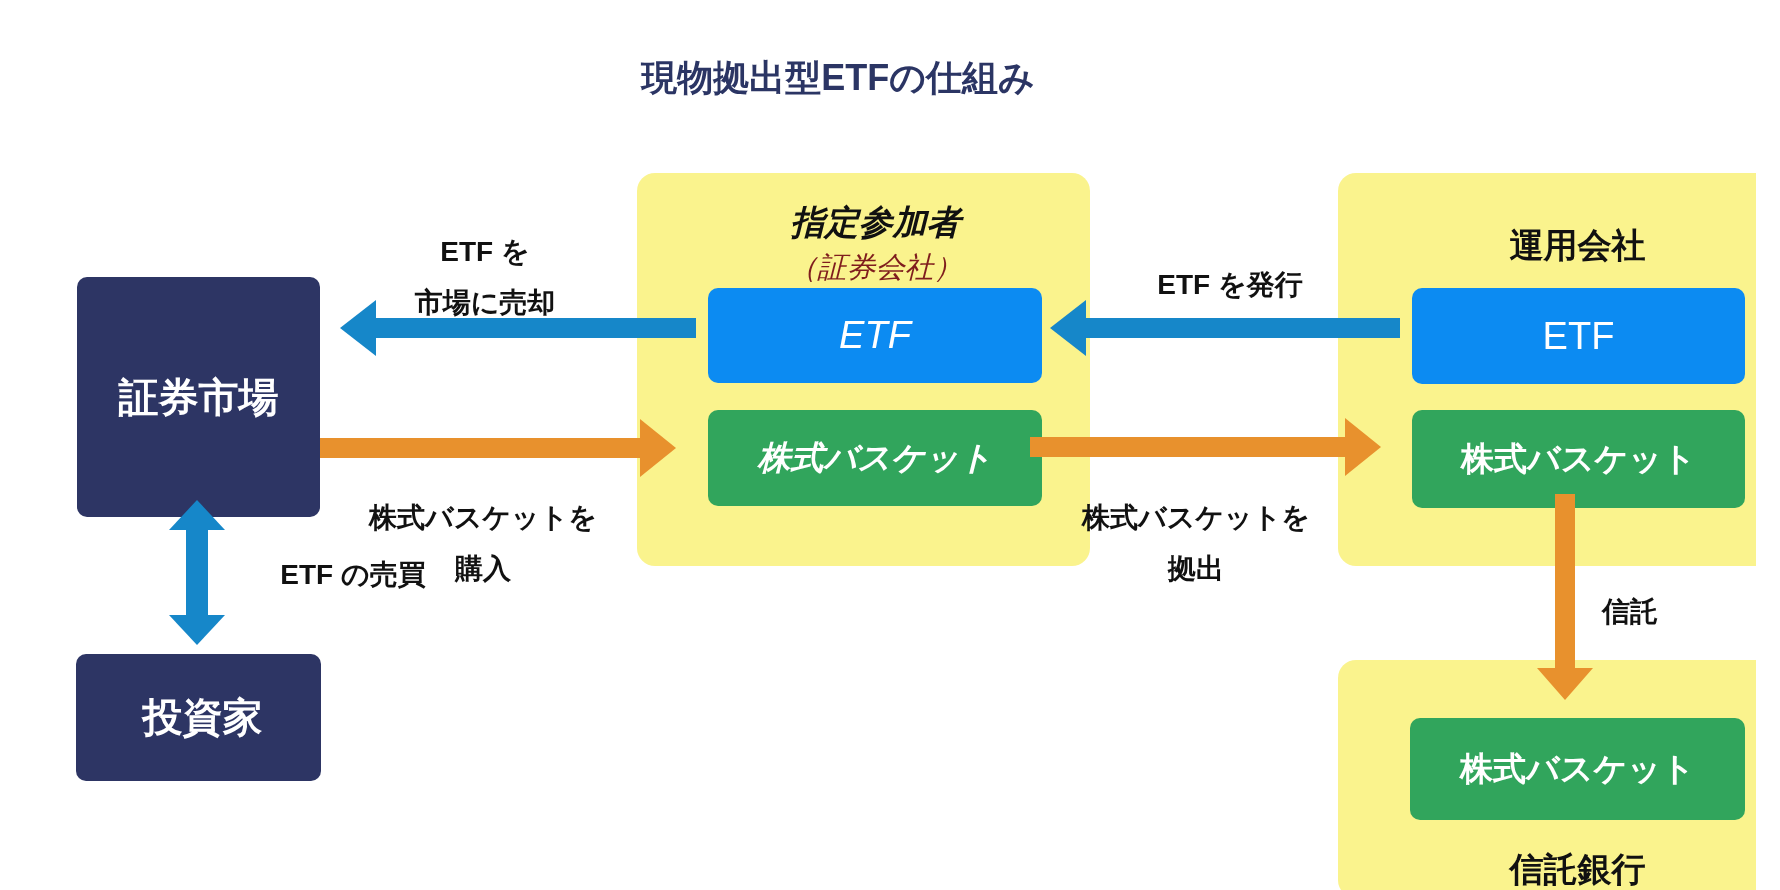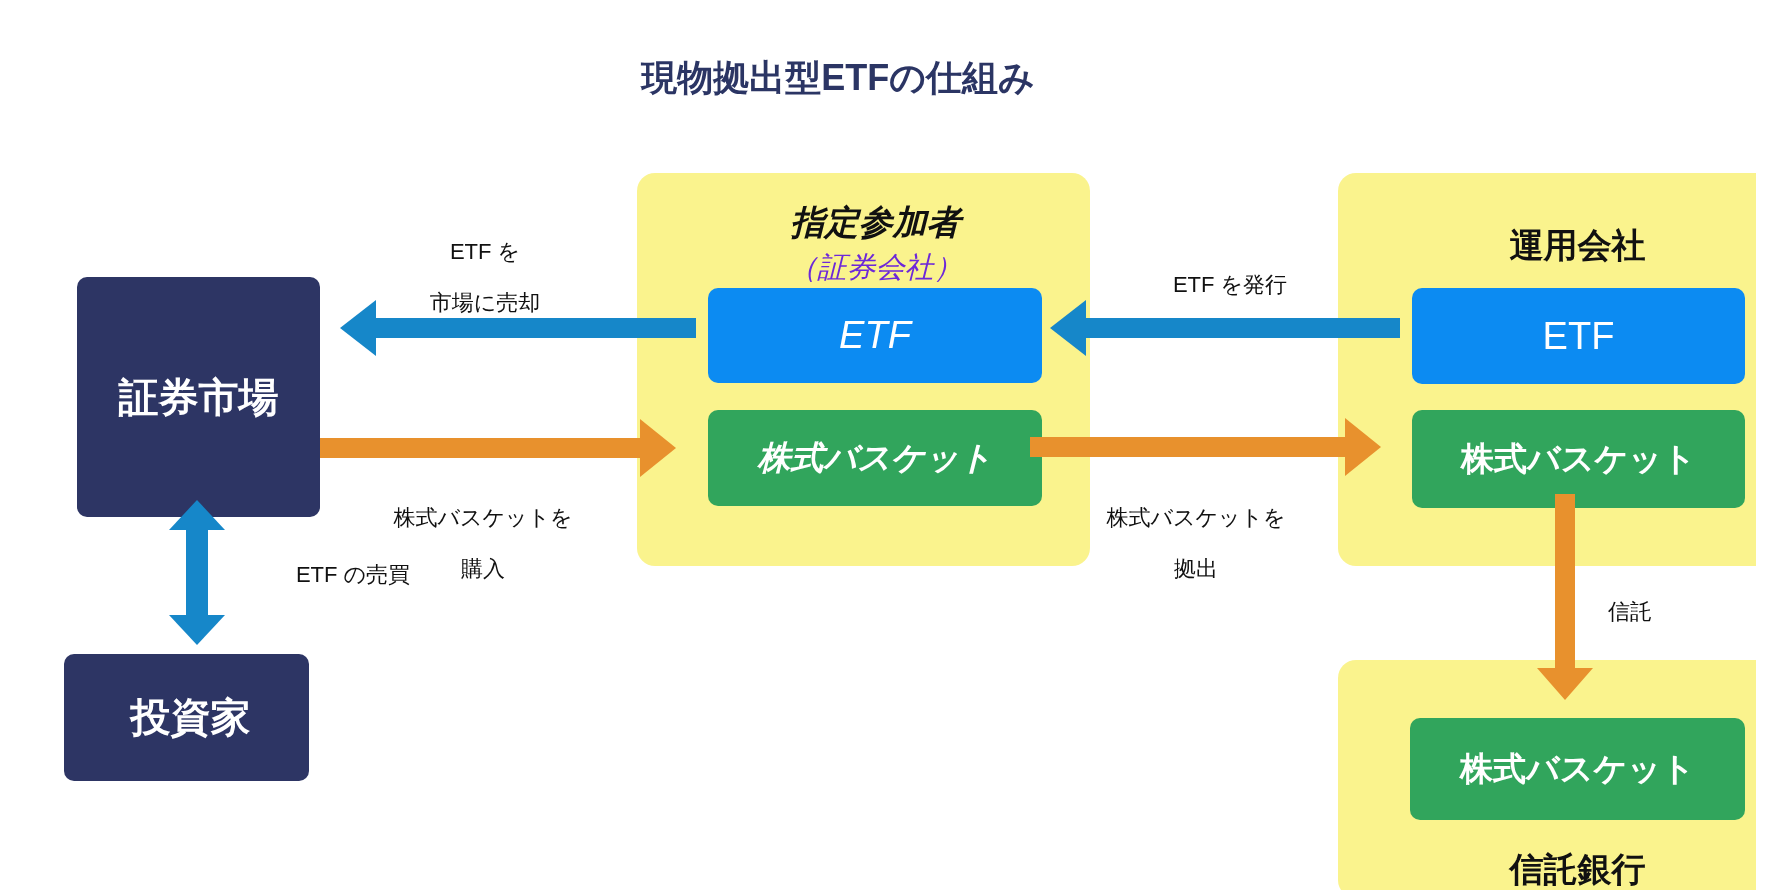--- a/index.html
+++ b/index.html
@@ -32,21 +32,21 @@
   }
   .panel {
     background: #faf38d; border-radius: 18px;
   }
   .panel-title {
     left: 0; width: 100%; text-align: center;
     font-size: 34px; font-weight: 700; color: #111111; line-height: 42px;
   }
   .panel-subtitle {
     left: 0; width: 100%; text-align: center;
-    font-size: 29px; font-weight: 400; color: #6d28d9; line-height: 36px;
+    font-size: 29px; font-weight: 400; color: #7f1d1d; line-height: 36px;
   }
   .etf-box {
     background: #0c8bf2; border-radius: 10px;
     display: flex; align-items: center; justify-content: center;
     color: #ffffff; font-weight: 500; font-size: 38px;
   }
   .basket-box {
     background: #31a55c; border-radius: 10px;
     display: flex; align-items: center; justify-content: center;
     color: #ffffff; font-weight: 700; font-size: 33px;
@@ -57,37 +57,37 @@
   .shaft-orange { background: #e8912d; }
   .tri { width: 0; height: 0; }
   .tri-left-blue    { border-top: 28px solid transparent; border-bottom: 28px solid transparent; border-right: 36px solid #1687c9; }
   .tri-right-orange { border-top: 29px solid transparent; border-bottom: 29px solid transparent; border-left: 36px solid #e8912d; }
   .tri-up-blue      { border-left: 28px solid transparent; border-right: 28px solid transparent; border-bottom: 30px solid #1687c9; }
   .tri-down-blue    { border-left: 28px solid transparent; border-right: 28px solid transparent; border-top: 30px solid #1687c9; }
   .tri-down-orange  { border-left: 28px solid transparent; border-right: 28px solid transparent; border-top: 32px solid #e8912d; }
 
   
   .arrow-label {
-    text-align: center; font-size: 22px; font-weight: 400;
+    text-align: center; font-size: 28px; font-weight: 700;
     color: #111111; line-height: 39px;
   }
   .arrow-label.left-anchor { text-align: center; }
 </style>
 </head>
 <body>
 
 <div id="canvas">
 
   <div class="abs diagram-title">現物拠出型ETFの仕組み</div>
 
   <div class="abs navy-box" style="left:29px; top:229px; width:243px; height:240px;">
     <span>証券市場</span>
   </div>
 
-  <div class="abs navy-box" style="left:16px; top:606px; width:245px; height:127px;padding-left:8px;">
+  <div class="abs navy-box" style="left:28px; top:606px; width:245px; height:127px;padding-left:8px;">
     <span>投資家</span>
   </div>
 
   <div class="abs panel" style="left:589px; top:125px; width:453px; height:393px;font-style:italic;">
     <div class="abs panel-title" style="top:16px;">指定参加者</div>
     <div class="abs panel-subtitle" style="top:64px;">（証券会社）</div>
     <div class="abs etf-box" style="left:59px; top:103px; width:334px; height:95px;">
       <span>ETF</span>
     </div>
     <div class="abs basket-box" style="left:59px; top:225px; width:334px; height:96px;">

